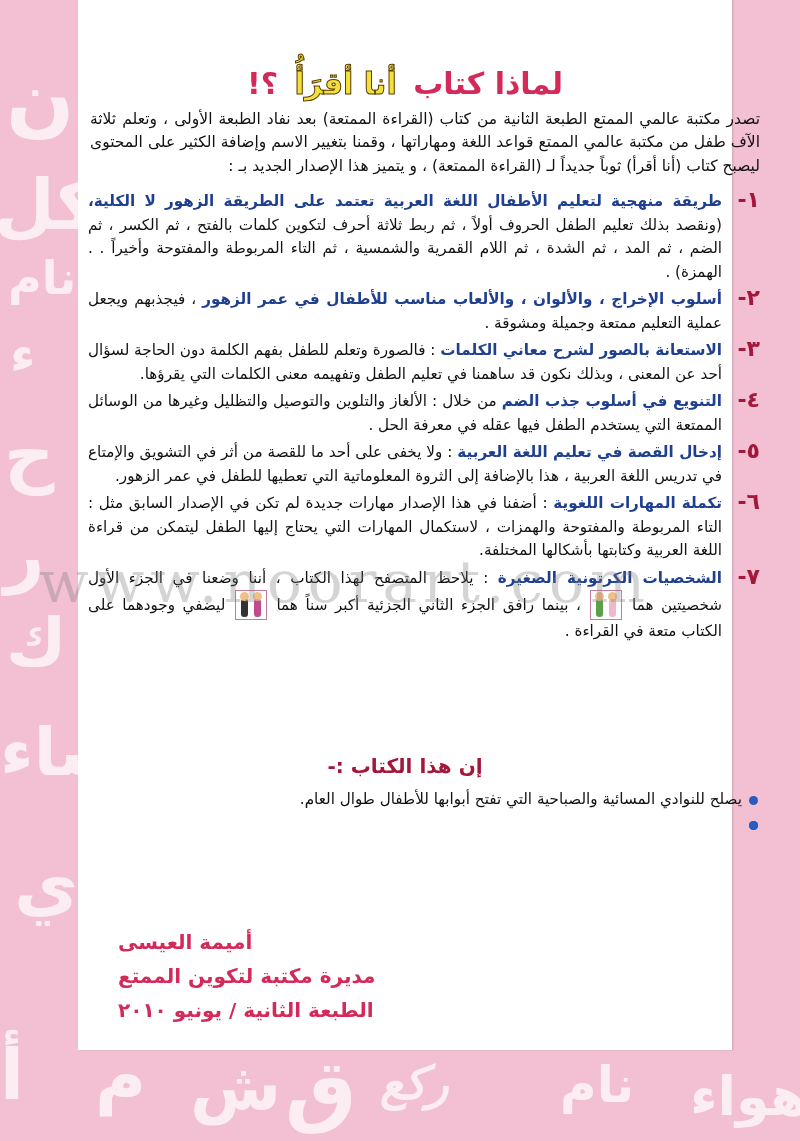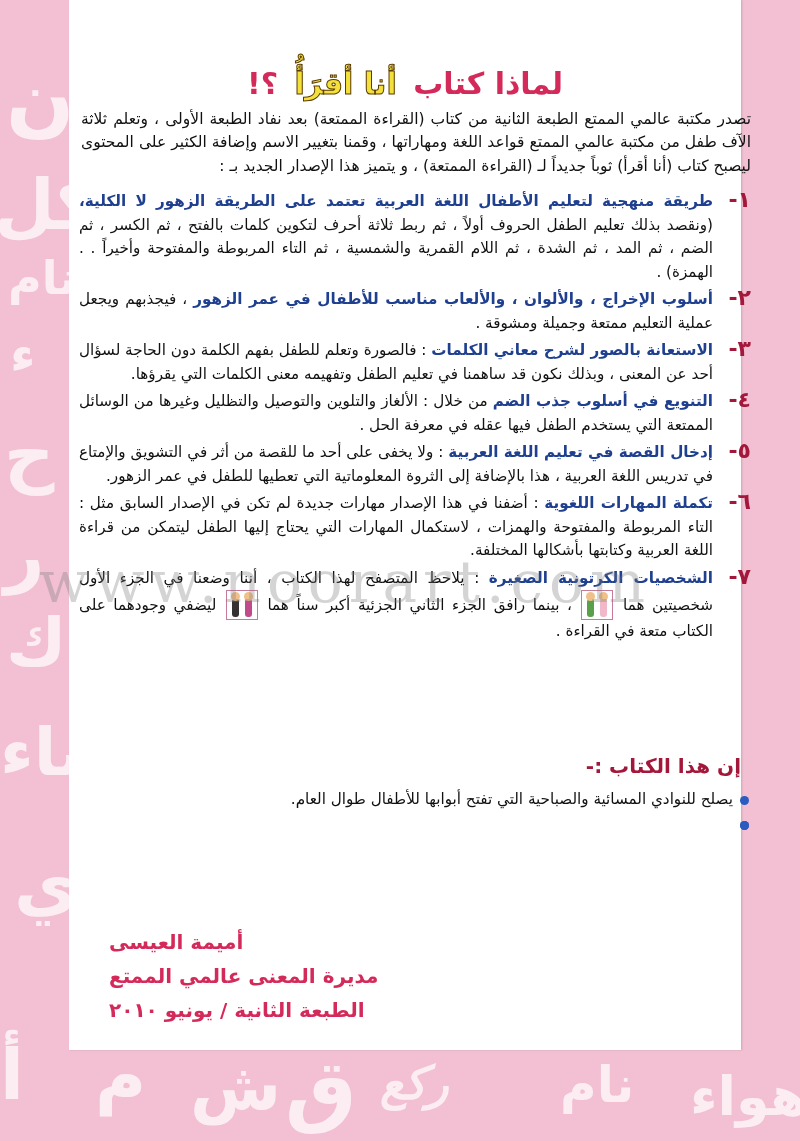--- a/index.html
+++ b/index.html
@@ -7,22 +7,22 @@
       width:800px; height:1141px; position:relative; overflow:hidden;
       background:#f2bfd3;
       font-family:"DejaVu Sans", sans-serif;
     }
     .bg-letters { position:absolute; inset:0; pointer-events:none; }
     .bg-letter {
       position:absolute; color:#ffffff; opacity:0.72; font-weight:bold;
       font-family:"DejaVu Sans", sans-serif; line-height:1;
     }
     .panel {
-      position:absolute; left:69px; top:0; width:654px; height:1050px;
-      background:#ffffff; box-shadow: 1px 0 2px rgba(0,0,0,0.15); padding-left: 18px;
+      position:absolute; left:78px; top:0; width:654px; height:1050px;
+      background:#ffffff; box-shadow: 1px 0 2px rgba(0,0,0,0.15);
     }
     .title {
       position:absolute; top:46px; left:0; width:100%; text-align:center;
       direction:rtl; font-size:30px; font-weight:bold; color:#d42a5a;
     }
     .title .hl { color:#f4e03a; -webkit-text-stroke:1px #5a3b00; margin:0 6px; }
     .intro {
       position:absolute; top:92px; left:12px; width:670px;
       direction:rtl; text-align:justify; font-size:15.5px; line-height:23.5px; color:#111;
     }
@@ -32,21 +32,21 @@
       position:absolute; right:0; top:-2px; color:#a3173a; font-weight:bold; font-size:22px;
     }
     .item .lead { color:#1f3f8f; font-weight:bold; }
     .chars-box {
       display:inline-block; width:30px; height:28px; border:1.5px solid #c77b9a;
       vertical-align:middle; position:relative; margin:0 2px; background:#fff;
     }
     .fig { position:absolute; bottom:2px; width:7px; height:18px; border-radius:3px; }
     .fig::before { content:""; position:absolute; top:-7px; left:-1px; width:9px; height:9px; border-radius:50%; background:#f0c08a; }
     .subhead {
-      position:absolute; top:737px; left:0; width:100%; text-align:right;
+      position:absolute; top:737px; left:0; width:100%; text-align:center;
       direction:rtl; font-size:20px; font-weight:bold; color:#a3173a;
     }
     .bullets { position:absolute; top:788px; left:10px; width:672px; direction:rtl; }
     .bullet { position:relative; padding-right:18px; font-size:15.2px; line-height:23.5px; color:#111; margin-bottom:1px; }
     .bullet .dot {
       position:absolute; right:2px; top:8px; width:9px; height:9px; border-radius:50%;
       background:#2a5bbf;
     }
     .signature {
       position:absolute; top:925px; left:40px; width:320px; direction:rtl; text-align:left;
@@ -139,18 +139,18 @@
     <div class="bullet">
       <span class="dot"></span>
     </div>
     <div class="bullet">
       <span class="dot"></span>
     </div>
   </div>
 
   <div class="signature">
     <div>أميمة العيسى</div>
-    <div>مديرة المعنى عالمي الممتع</div>
+    <div>مديرة مكتبة لتكوين الممتع</div>
     <div>الطبعة الثانية / يونيو ٢٠١٠</div>
   </div>
 </div>
 
 <div class="watermark">www.noorart.com</div>
 
 </body></html>

